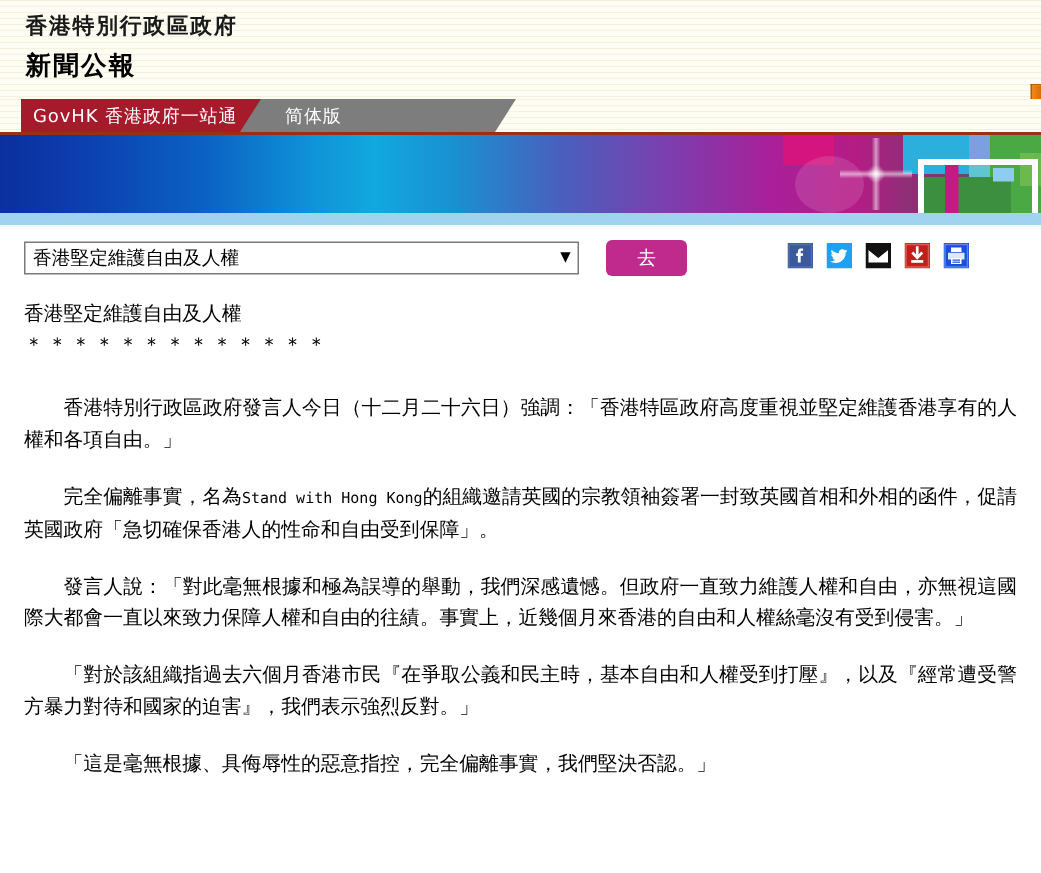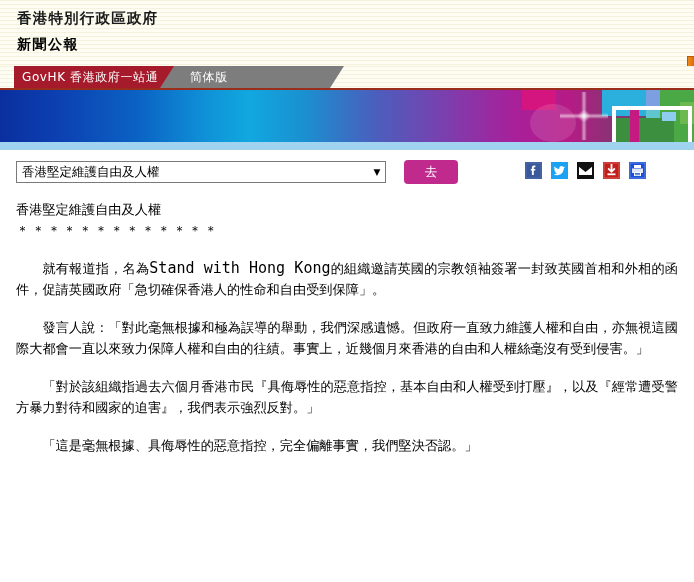--- a/index.html
+++ b/index.html
@@ -37,21 +37,21 @@
   .gov-name {
     font-family: "DejaVu Sans", "Liberation Sans", sans-serif;
     font-size: 14.5px;
     font-weight: bold;
     letter-spacing: 1.2px;
     color: #1a1a1a;
     line-height: 18px;
   }
   .pub-name {
     font-family: "DejaVu Sans", "Liberation Sans", sans-serif;
-    font-size: 14px;
+    font-size: 17px;
     font-weight: bold;
     letter-spacing: 1.5px;
     color: #000000;
     line-height: 30px;
     margin-top: 2px;
   }
 
   
   .edge-tab {
     position: absolute;
@@ -262,21 +262,21 @@
   .para {
     margin: 0;
     padding-top: 17px;
     text-indent: 2em;
     text-align: justify;
     line-height: 21px;
   }
   .para.first { padding-top: 21px; }
   .mono {
     font-family: "DejaVu Sans Mono", "Liberation Mono", monospace;
-    font-size: 15px;
+    font-size: 10px;
   }
 </style>
 </head>
 <body>
 
 <div class="header">
   <div class="header-inner">
     <div class="gov-name">香港特別行政區政府</div>
     <div class="pub-name">新聞公報</div>
   </div>
@@ -357,18 +357,19 @@
         <rect x="6" y="12.4" width="5" height="0.8" fill="#1a4fd6"></rect>
       </svg>
     </span>
   </div>
 </div>
 
 <div class="article">
   <div class="art-title">香港堅定維護自由及人權</div>
   <div class="art-stars">＊＊＊＊＊＊＊＊＊＊＊＊＊</div>
 
-  <p class="para"><span>就有報道指，名為</span><span class="mono">Stand with Hong Kong</span><span>的組織邀請英國的宗教領袖簽署一封致英國首相和外相的函件，促請英國政府「急切確保香港人的性命和自由受到保障」。</span></p>
+  <p class="para first">香港特別行政區政府發言人今日（十二月二十六日）強調：「香港特區政府高度重視並堅定維護香港享有的人權和各項自由。」</p>
+  <p class="para"><span>完全偏離事實，名為</span><span class="mono">Stand with Hong Kong</span><span>的組織邀請英國的宗教領袖簽署一封致英國首相和外相的函件，促請英國政府「急切確保香港人的性命和自由受到保障」。</span></p>
   <p class="para">發言人說：「對此毫無根據和極為誤導的舉動，我們深感遺憾。但政府一直致力維護人權和自由，亦無視這國際大都會一直以來致力保障人權和自由的往績。事實上，近幾個月來香港的自由和人權絲毫沒有受到侵害。」</p>
-  <p class="para">「對於該組織指過去六個月香港市民『具侮辱性的惡意指控，基本自由和人權受到打壓』，以及『經常遭受警方暴力對待和國家的迫害』，我們表示強烈反對。」</p>
+  <p class="para">「對於該組織指過去六個月香港市民『在爭取公義和民主時，基本自由和人權受到打壓』，以及『經常遭受警方暴力對待和國家的迫害』，我們表示強烈反對。」</p>
   <p class="para">「這是毫無根據、具侮辱性的惡意指控，完全偏離事實，我們堅決否認。」</p>
 
 </div>
 
 </body></html>

